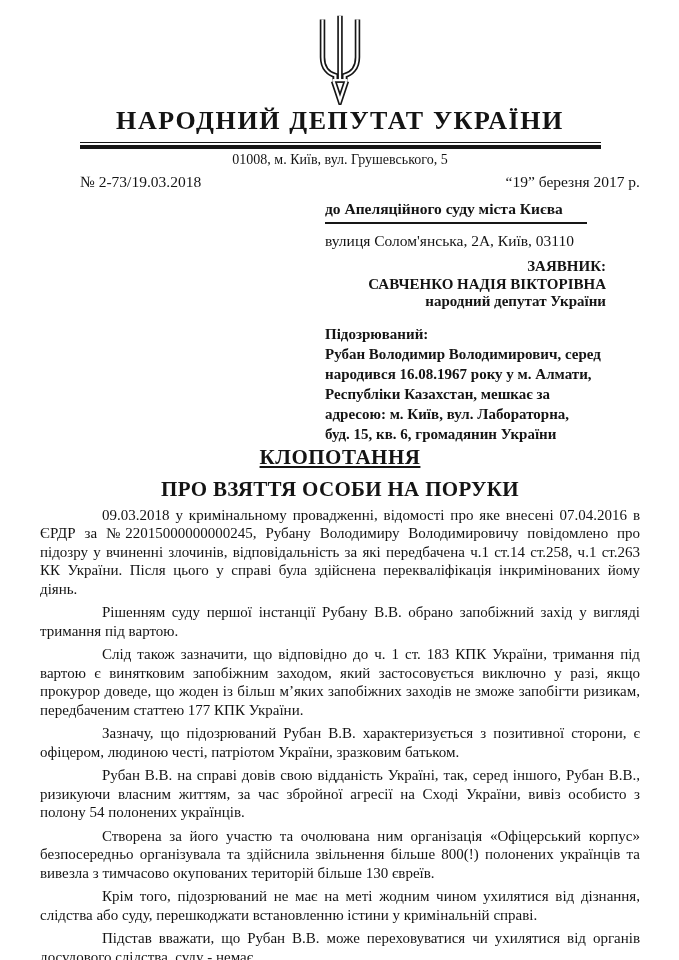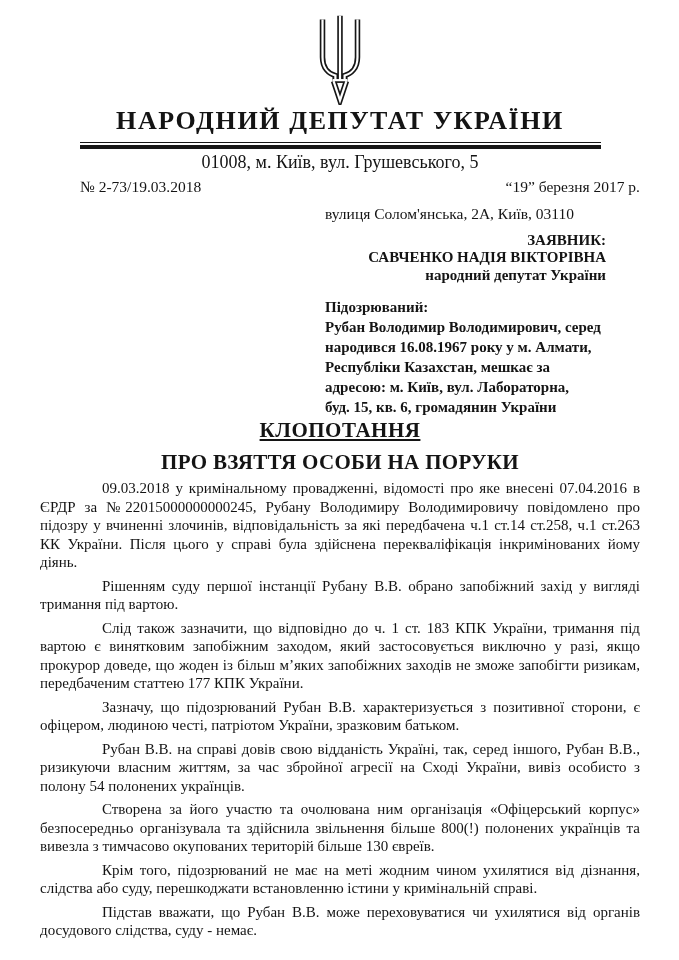--- a/index.html
+++ b/index.html
@@ -30,21 +30,21 @@
   }
   .double-rule {
     width: 521px;
     height: 2px;
     margin: 6px auto 0 auto;
     border-top: 1.5px solid #161616;
     border-bottom: 4px solid #161616;
   }
   .hq-address {
     text-align: center;
-    font-size: 18px;
+    font-size: 14px;
     margin-top: 3px;
   }
   .ref-row {
     display: flex;
     justify-content: space-between;
     align-items: baseline;
     font-size: 15.5px;
     margin-top: 5px;
     gap: 43px;
   }
@@ -132,20 +132,21 @@
   <div class="double-rule"></div>
 
   <div class="hq-address">01008, м. Київ, вул. Грушевського, 5</div>
 
   <div class="ref-row">
     <span class="ref-no">№ 2-73/19.03.2018</span>
     <span class="doc-date">“19” березня 2017 р.</span>
   </div>
 
   <div class="addressee">
+    <div class="court">до Апеляційного суду міста Києва</div>
     <div class="court-address">вулиця Солом'янська, 2А, Київ, 03110</div>
 
     <div class="applicant-block">
       <div>ЗАЯВНИК:</div>
       <div>САВЧЕНКО НАДІЯ ВІКТОРІВНА</div>
       <div>народний депутат України</div>
     </div>
 
     <div class="suspect-block">
       <div>Підозрюваний:</div>

